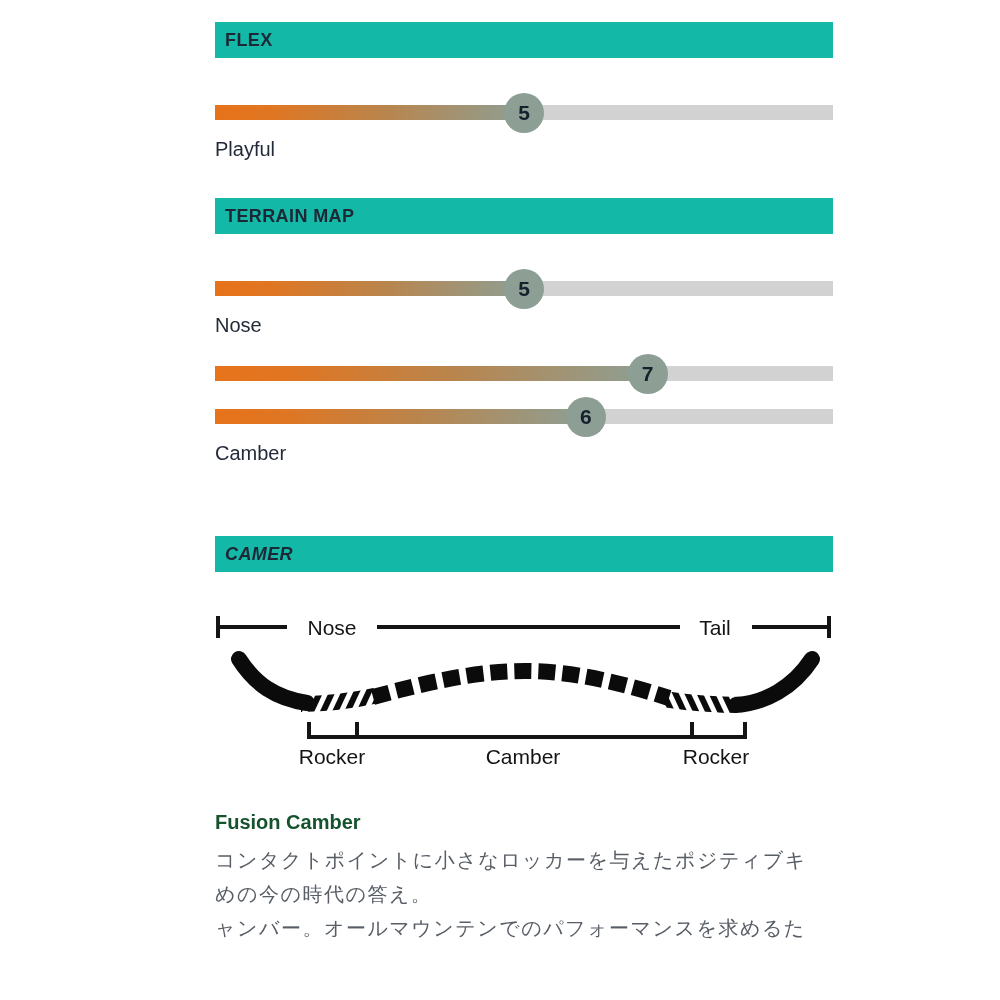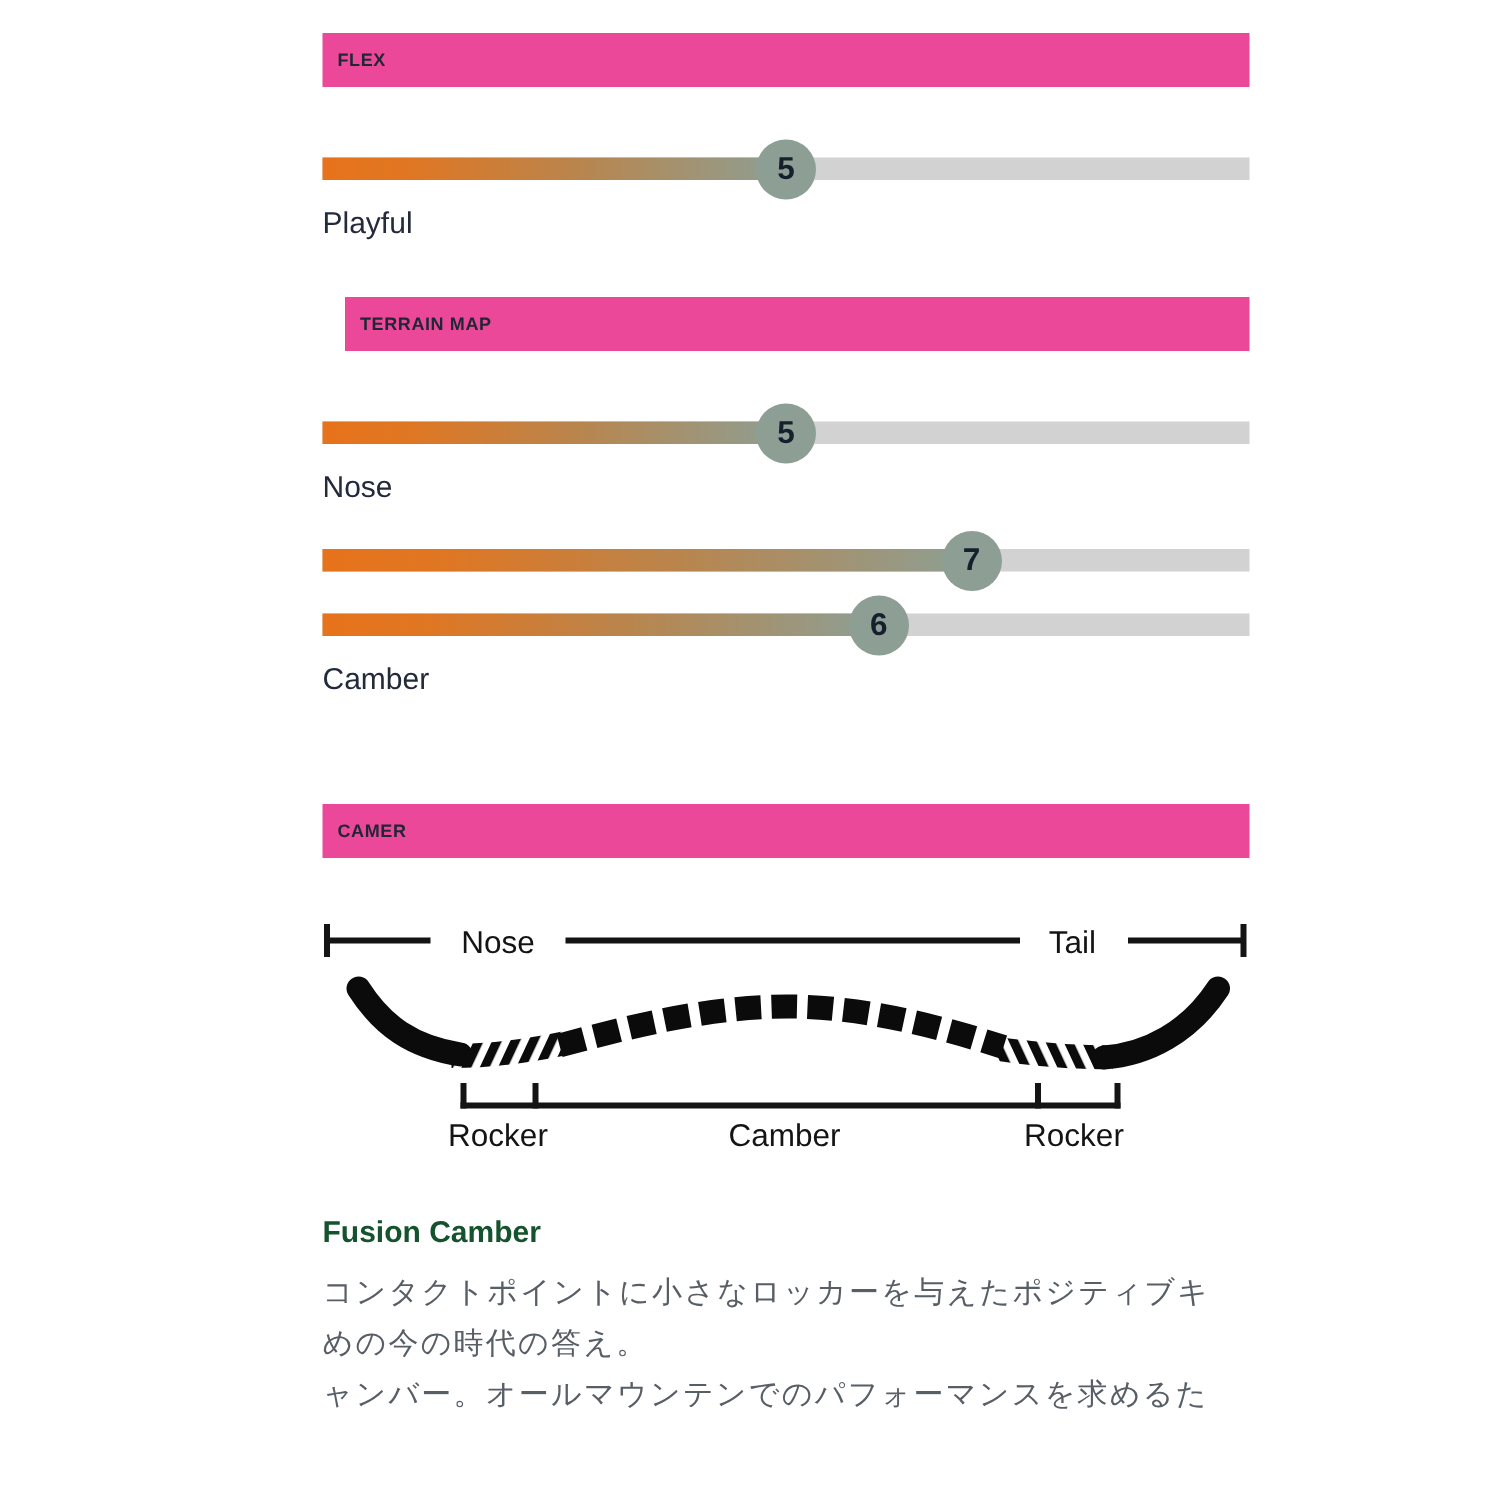--- a/index.html
+++ b/index.html
@@ -1,26 +1,26 @@
 <!DOCTYPE html>
 <html><head>
 <meta charset="utf-8">
 <style>
   * { margin:0; padding:0; box-sizing:border-box; }
   html,body { width:1000px; height:1000px; background:#ffffff;
     font-family:"Liberation Sans", sans-serif; }
   .content { position:absolute; left:215px; top:0; width:618px; padding-top:22px; }
 
   .section-header {
-    height:36px; background:#ec4899; display:flex; align-items:center;
-    padding-left:10px; font-weight:bold; font-size:12px; letter-spacing:0.4px;
+    height:36px; background:#14b8a6; display:flex; align-items:center;
+    padding-left:10px; font-weight:bold; font-size:18px; letter-spacing:0.4px;
     color:#1e2736;
   }
-  .hdr-terrain { margin-top:36px;margin-left:15px; }
-  .hdr-camber  { margin-top:70px; }
+  .hdr-terrain { margin-top:36px; }
+  .hdr-camber  { margin-top:70px;font-style:italic; }
 
   .slider-row { position:relative; }
   .mt-first { margin-top:47px; }
   .mt-next  { margin-top:28px; }
 
   .track { position:relative; height:15px; width:618px; background:#d2d2d2; }
   .fill  { position:absolute; left:0; top:0; height:100%;
     background:linear-gradient(90deg,#e7731b 0%,#e07622 18%,#b9854d 55%,#8d9f94 100%); }
   .knob  { position:absolute; top:50%; transform:translate(-50%,-50%);
     width:40px; height:40px; border-radius:50%; background:#8d9f94;
@@ -28,21 +28,21 @@
     font-weight:bold; font-size:21px; color:#16202c; }
   .slider-label { margin-top:16px; font-weight:normal; font-size:20px;
     line-height:26px; color:#232b3a; }
 
   .camber-svg { display:block; margin-top:0; }
   .svg-label { font-family:"Liberation Sans", sans-serif; font-size:21px; fill:#141414; }
 
   .fusion-title { margin-top:37px; font-weight:bold; font-size:20px;
     line-height:26px; color:#14532d; }
   .fusion-desc { margin-top:10px; width:650px; font-size:20px; line-height:34px;
-    letter-spacing:1.5px; color:#585e66; font-family:Liberation Sans, sans-serif; }
+    letter-spacing:1.5px; color:#585e66; font-family:Liberation Mono, monospace; }
 </style>
 </head>
 <body>
 
 <div class="content">
 
   <div class="section-header">
     <span>FLEX</span>
   </div>
 

